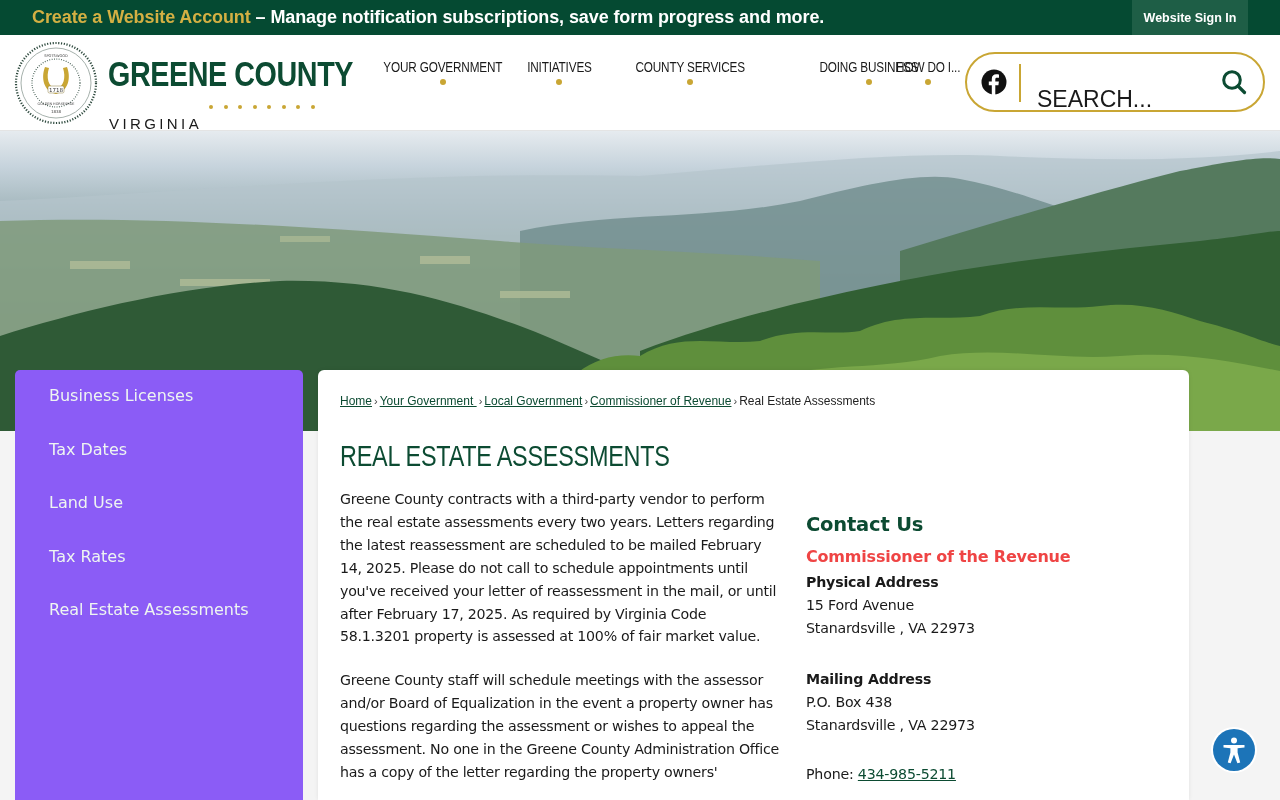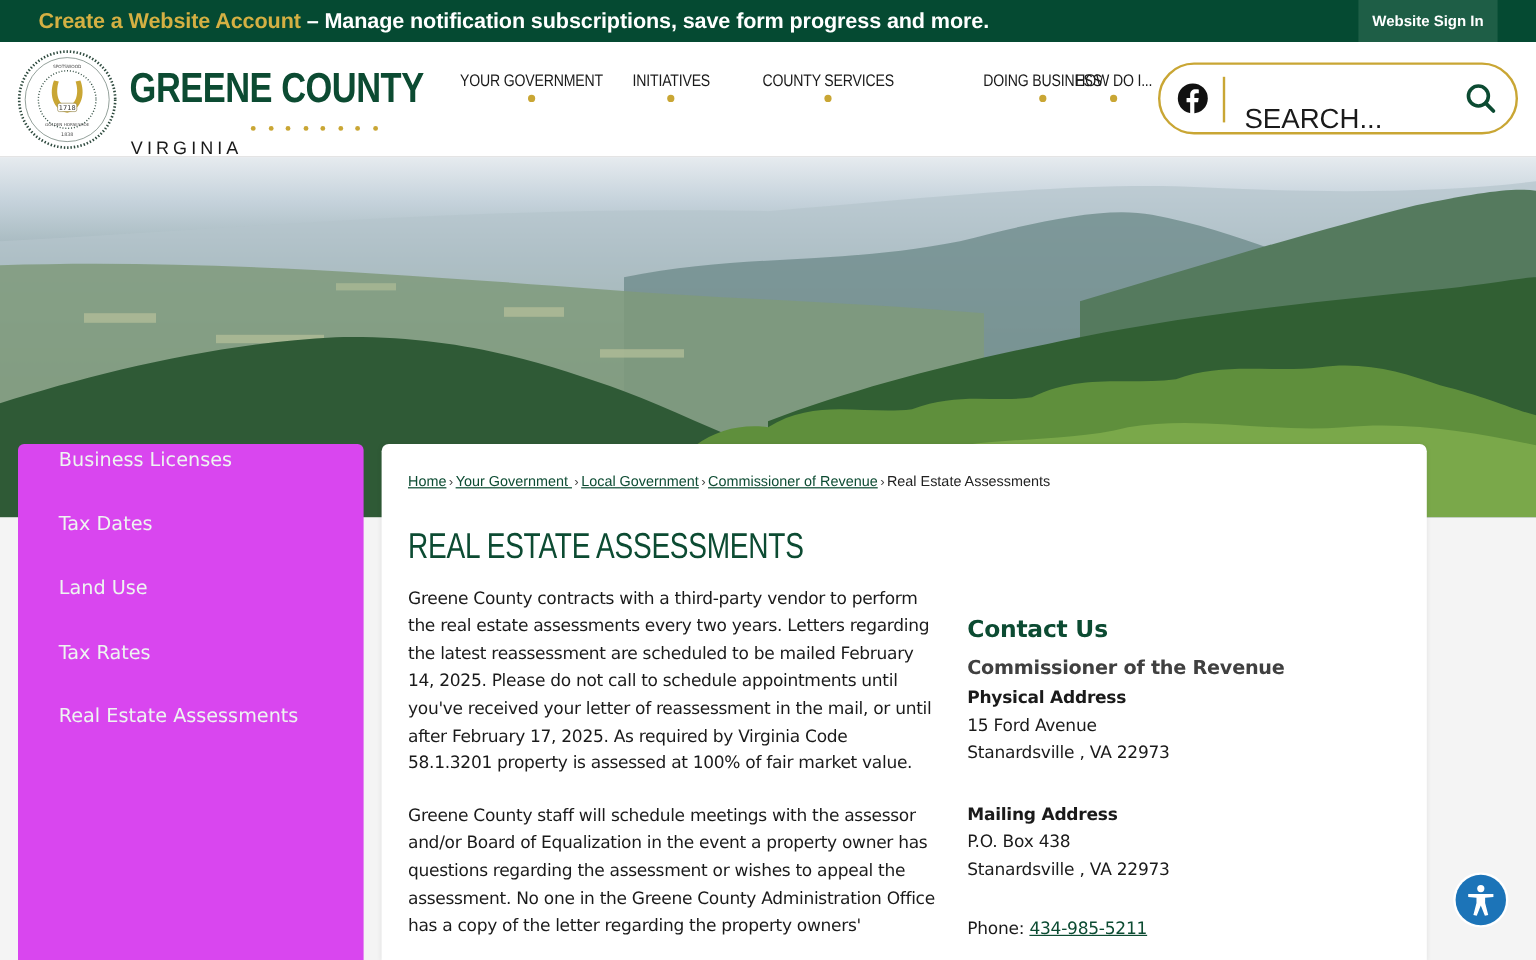--- a/index.html
+++ b/index.html
@@ -93,21 +93,22 @@
   .hero {
     position: absolute; left: 0; top: 131px; width: 1280px; height: 300px;
     overflow: hidden;
     background: linear-gradient(180deg, #e6ebef 0%, #c6d3dc 12%, #9fb3b8 28%, #7f9a8c 45%, #5c7c5a 62%, #3f6640 100%);
   }
   .hero svg { position: absolute; left: 0; top: 0; }
 
   
   .sidebar {
     position: absolute; left: 15px; top: 370px; width: 288px; height: 430px;
-    background: #d946ef; border-radius: 5px 5px 0 0;
+    background: #8b5cf6; border-radius: 5px 5px 0 0;
+    padding-top: 13px;
   }
   .side-item {
     display: block; padding: 0 0 0 34px; height: 53.5px;
     color: #eef5f1; text-decoration: none;
     font-family: "DejaVu Sans", sans-serif; font-size: 16px; line-height: 26px;
     cursor: pointer;
   }
 
   
   .card {
@@ -136,21 +137,21 @@
   .body-col p { margin-bottom: 21px; }
 
   .contact {
     position: absolute; left: 488px; top: 120px; width: 400px;
     font-family: "DejaVu Sans", sans-serif; color: #1a1a1a; margin-top: 20px;
   }
   .contact-h {
     font-size: 19.5px; font-weight: bold; color: #0c4b32; line-height: 30px; letter-spacing: -0.2px;
   }
   .contact-dept {
-    font-size: 16px; font-weight: bold; color: #404040; margin-top: 5px; line-height: 24px; letter-spacing: -0.2px;
+    font-size: 16px; font-weight: bold; color: #ef4444; margin-top: 5px; line-height: 24px; letter-spacing: -0.2px;
   }
   .contact-label { font-size: 14.2px; font-weight: bold; line-height: 23px; margin-top: 2px; letter-spacing: -0.2px; }
   .contact-line { font-size: 14.2px; line-height: 23px; letter-spacing: -0.2px; }
   .gap { height: 26px; }
   .phone a { color: #0c4b32; text-decoration: underline; cursor: pointer; }
 
   .a11y-btn {
     position: absolute; left: 1213px; top: 729px; width: 42px; height: 42px;
     border-radius: 50%; background: #1c74b8; cursor: pointer;
     display: flex; align-items: center; justify-content: center;

